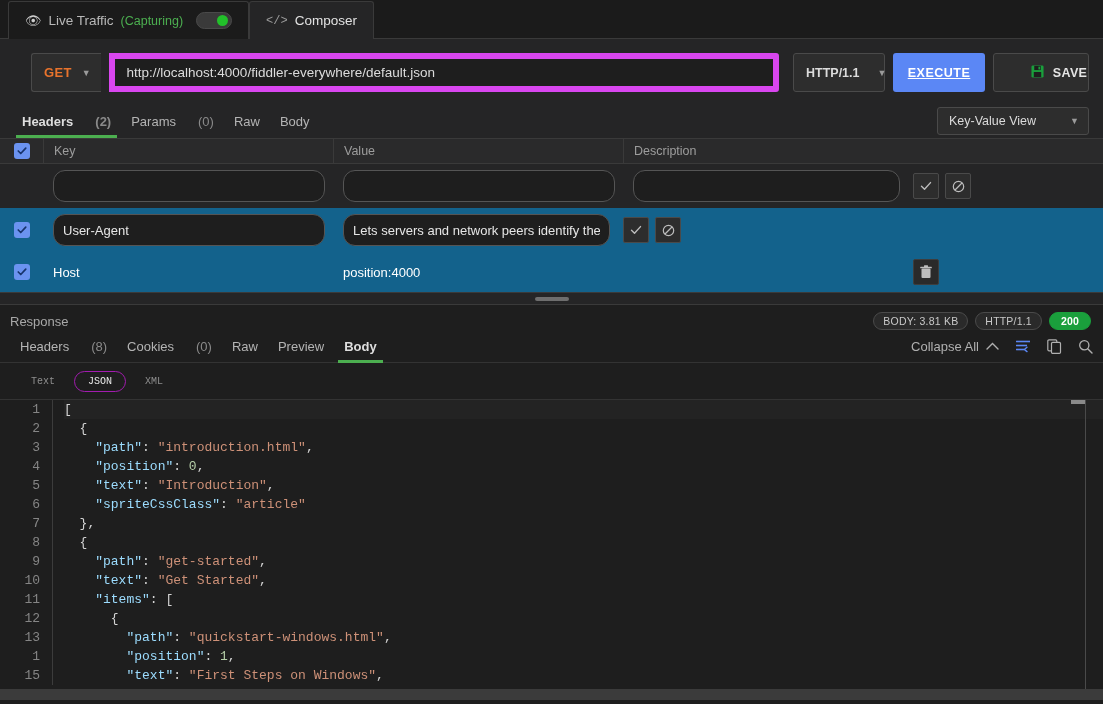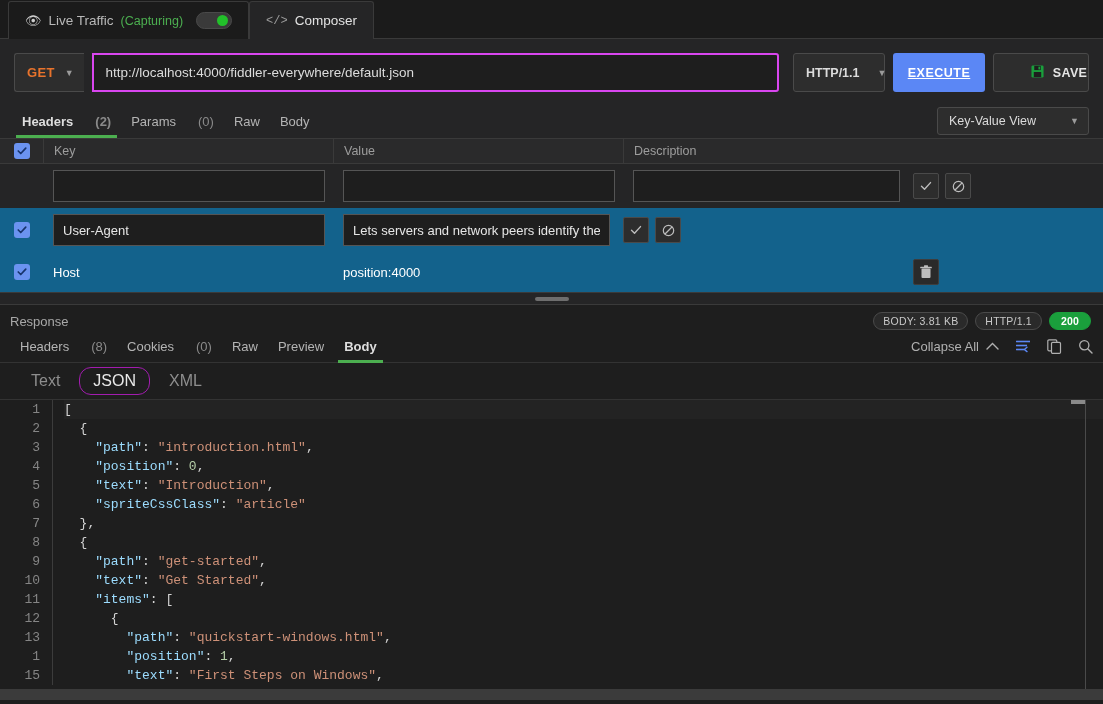--- a/index.html
+++ b/index.html
@@ -71,28 +71,29 @@
     gap: 8px;
     padding: 14px 14px 12px 14px;
   }
   .method-box {
     display: flex; align-items: center; gap: 10px;
     height: 39px; padding: 0 10px 0 12px;
     border: 1px solid #4a4a4a;
     border-right: none;
     border-radius: 3px 0 0 3px;
     background: #2d2d2d;
+    margin-left: 17px;
   }
   .method-label { color: #e8732c; font-weight: bold; font-size: 13px; letter-spacing: .3px; }
   .caret { font-size: 9px; color: #9b9b9b; }
   .url-input {
     flex: 1;
     height: 39px;
     background: #1e1e1e;
-    border: 2px solid #d946ef;
+    border: 6px solid #d946ef;
     border-radius: 0 3px 3px 0;
     color: #dcdcdc;
     font-size: 13.5px;
     padding: 0 12px;
     font-family: "Liberation Sans", sans-serif;
     outline: none;
   }
   .http-box {
     display: flex; align-items: center; justify-content: space-between;
     gap: 18px;
@@ -179,21 +180,21 @@
 
   .grid-row { display: flex; align-items: center; height: 44px; }
   .grid-row.blank { background: #252526; }
   .grid-row.sel { background: #13628c; height: 40px; }
   .grid-row.sel.editing { height: 44px; }
 
   .cell-input {
     width: 100%; height: 32px;
     background: #1e1e1e;
     border: 1px solid #555;
-    border-radius: 0;
+    border-radius: 12px;
     color: #e6e6e6;
     font-size: 13px;
     padding: 0 9px;
     outline: none;
     font-family: "Liberation Sans", sans-serif;
   }
   .cell-input::placeholder { color: #6f6f6f; }
   .cell-pad { padding: 0 8px 0 10px; }
   .cell-text { font-size: 13px; color: #ffffff; padding-left: 10px; }
 
@@ -237,21 +238,21 @@
     display: flex; align-items: center; justify-content: space-between;
     padding: 0 10px 0 10px; height: 33px;
     border-bottom: 1px solid #333;
   }
   .resp-tools { display: flex; align-items: center; gap: 16px; color: #b0b0b0; font-size: 13px; }
   .collapse { display: flex; align-items: center; gap: 7px; cursor: pointer; }
   .tool-ico { cursor: pointer; display: flex; align-items: center; }
 
   .fmt-row { display: flex; align-items: center; gap: 6px; height: 36px; padding-left: 18px; }
   .fmt {
-    font-size: 16px; color: #8e8e8e; padding: 4px 13px; border-radius: 12px; cursor: pointer;
+    font-size: 10px; color: #8e8e8e; padding: 4px 13px; border-radius: 12px; cursor: pointer; font-family: Liberation Mono, monospace;
   }
   .fmt.active { color: #e9e9e9; border: 1px solid #a21caf; }
 
   
   .json-wrap {
     position: relative;
     background: #1e1e1e;
     border-top: 1px solid #333;
     height: 290px;
     overflow: hidden;

